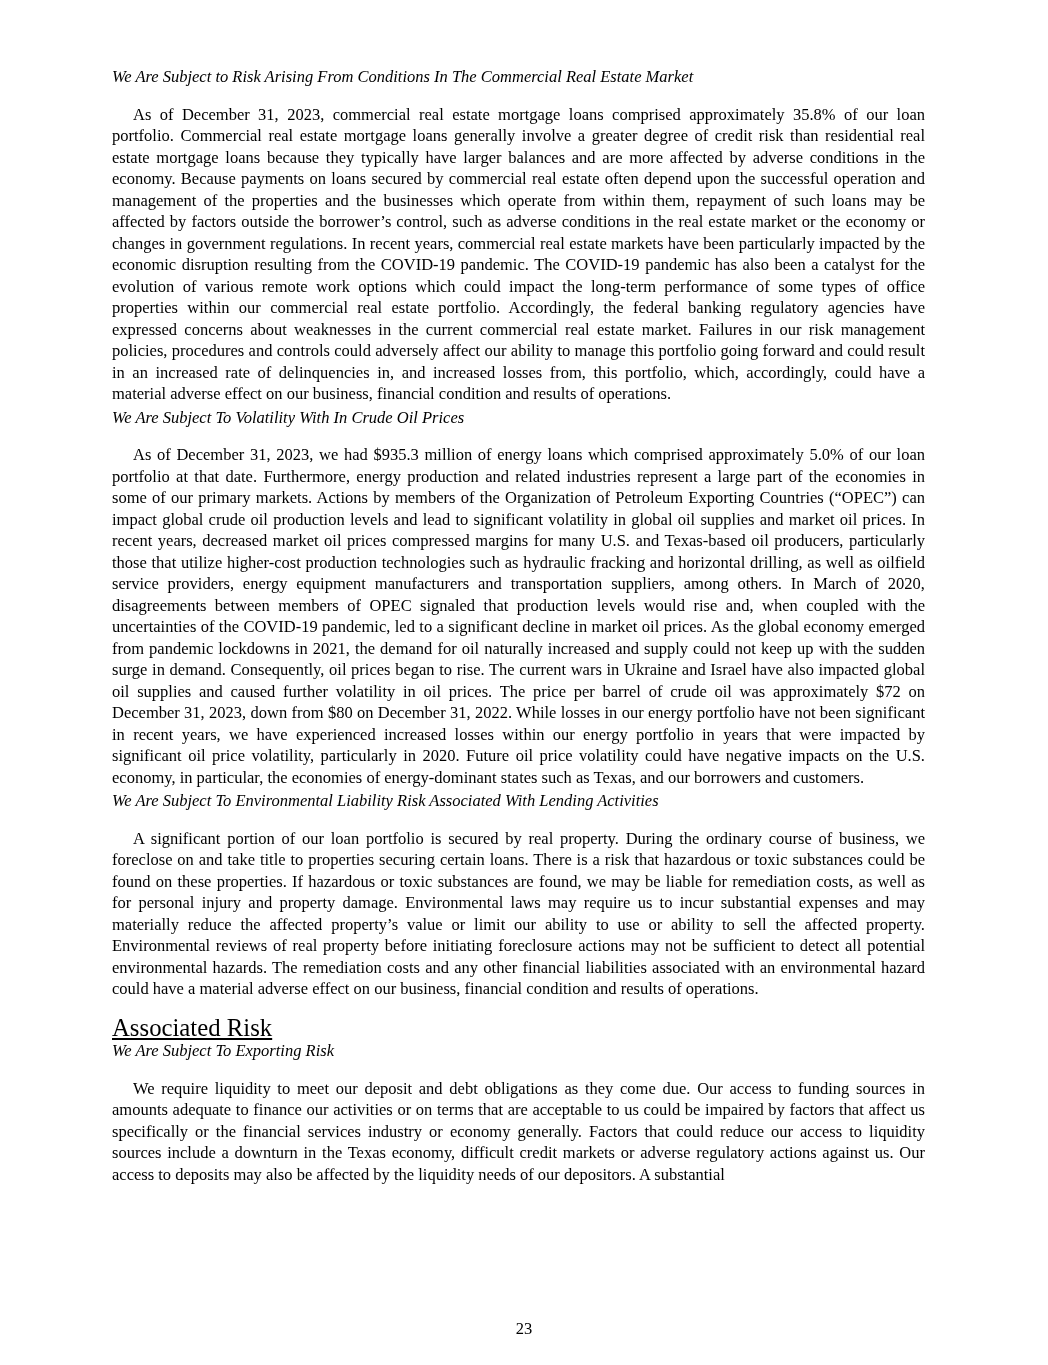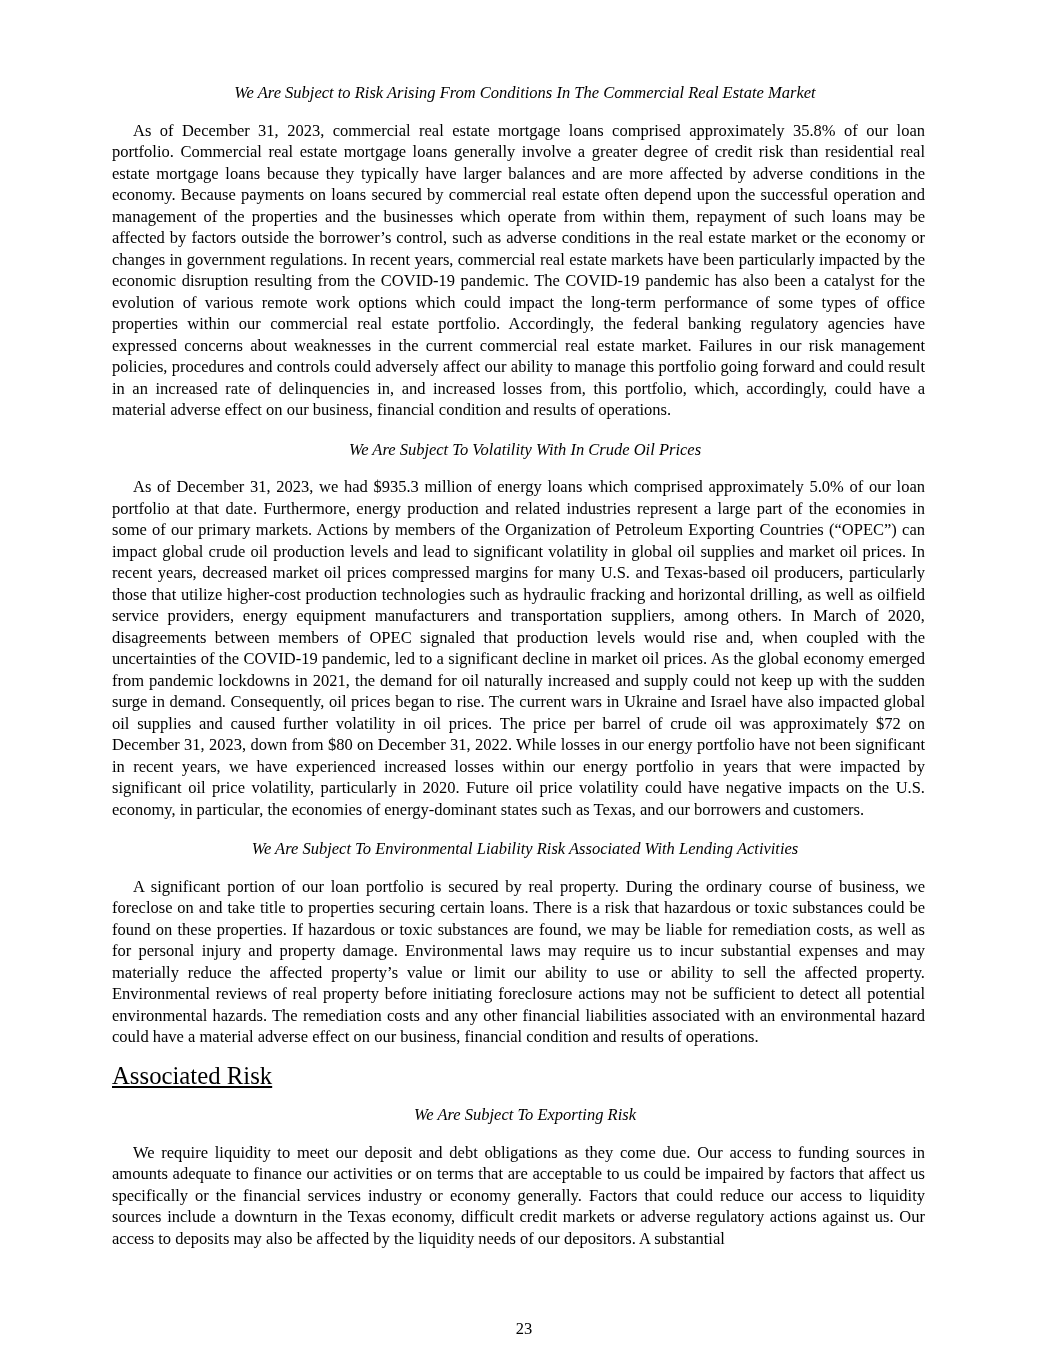--- a/index.html
+++ b/index.html
@@ -17,22 +17,21 @@
     font-family: "Liberation Serif", "DejaVu Serif", serif;
     font-size: 16.5px;
     line-height: 21.5px;
     color: #000000;
     overflow: hidden;
   }
   .heading-italic {
     font-style: italic;
     font-weight: normal;
     font-size: 16.5px;
-    margin: 18px 0 0 0;
-    text-align: center;
+    margin: 2px 0 0 0;
   }
   .section-heading {
     font-weight: normal;
     text-decoration: underline;
     margin: 17px 0 0 0;
   }
   .body-para {
     margin: 16px 13px 0 0;
     text-align: justify;
     text-indent: 21px;

